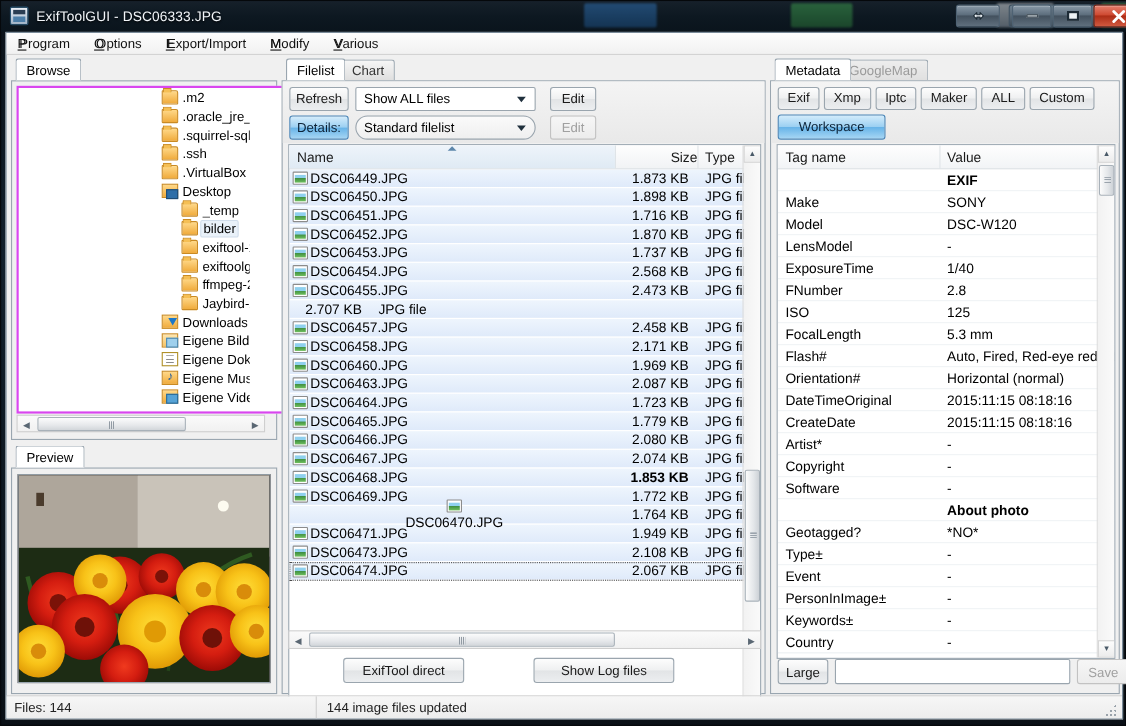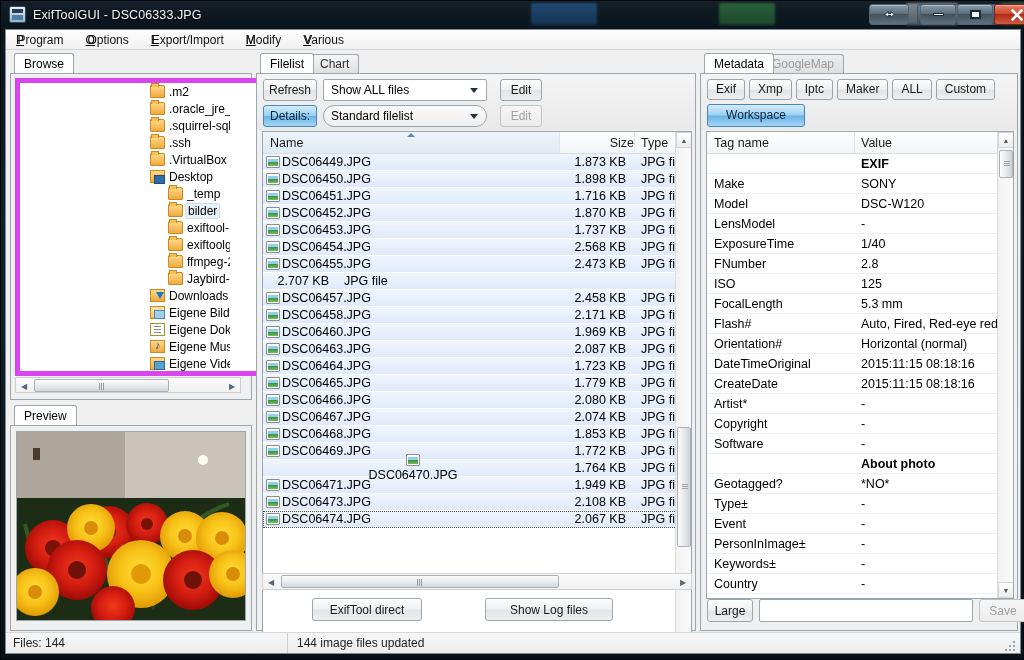--- a/index.html
+++ b/index.html
@@ -71,21 +71,21 @@
   }
   .tab.active{ background:#fff; color:#000; height:20px; z-index:3; border-color:#9aa6b0;}
   .tab.disabled{ color:#9a9a9a; background:linear-gradient(180deg,#ededed,#e0e0e0);}
 
   
   #left{ position:absolute; left:4px; top:2px; width:242px; height:578px; }
   #browse-tabs{ }
   #browse-panel{ position:absolute; left:0; top:20px; width:242px; height:327px; background:#f0f0f0; border:1px solid #9aa6b0;}
   #tree{
     position:absolute; left:4px; top:4px; width:272px; height:298px;
-    background:#fff; border:5px solid #d946ef; overflow:hidden;
+    background:#fff; border:2px solid #d946ef; overflow:hidden;
   }
   #tree-inner{ position:absolute; left:0; top:0; width:210px; }
   .tnode{ height:17px; display:flex; align-items:center; gap:4px; padding-left:0; white-space:nowrap; font-size:12px;}
   .tnode .lbl{ overflow:hidden;}
   .tnode.sel .lbl{ background:#e9f1f9; border:1px solid #cfdcea; border-radius:2px; padding:0 2px; margin-left:-2px;}
   .fico{ width:15px;height:13px;flex:none;position:relative;}
   .fico.folder{
     background:linear-gradient(180deg,#ffd98a,#f0ab3c);
     border:1px solid #c98a23; border-radius:1px 2px 1px 1px;
   }
@@ -600,21 +600,21 @@
                     <span>DSC06467.JPG</span>
                   </div>
                   <div class="c-size" style="width: 75px;">2.074 KB</div>
                   <div class="c-type" style="width: 56px;">JPG file</div>
                 </div>
                 <div class="row">
                   <div class="c-name" style="width: 297px;">
                     <span class="jico"></span>
                     <span>DSC06468.JPG</span>
                   </div>
-                  <div class="c-size" style="width: 75px;">1.853 KB</div>
+                  <div class="c-size" style="width: 75px; font-weight: bold;">1.853 KB</div>
                   <div class="c-type" style="width: 56px;">JPG file</div>
                 </div>
                 <div class="row">
                   <div class="c-name" style="width: 297px;">
                     <span class="jico"></span>
                     <span>DSC06469.JPG</span>
                   </div>
                   <div class="c-size" style="width: 75px;">1.772 KB</div>
                   <div class="c-type" style="width: 56px;">JPG file</div>
                 </div>

